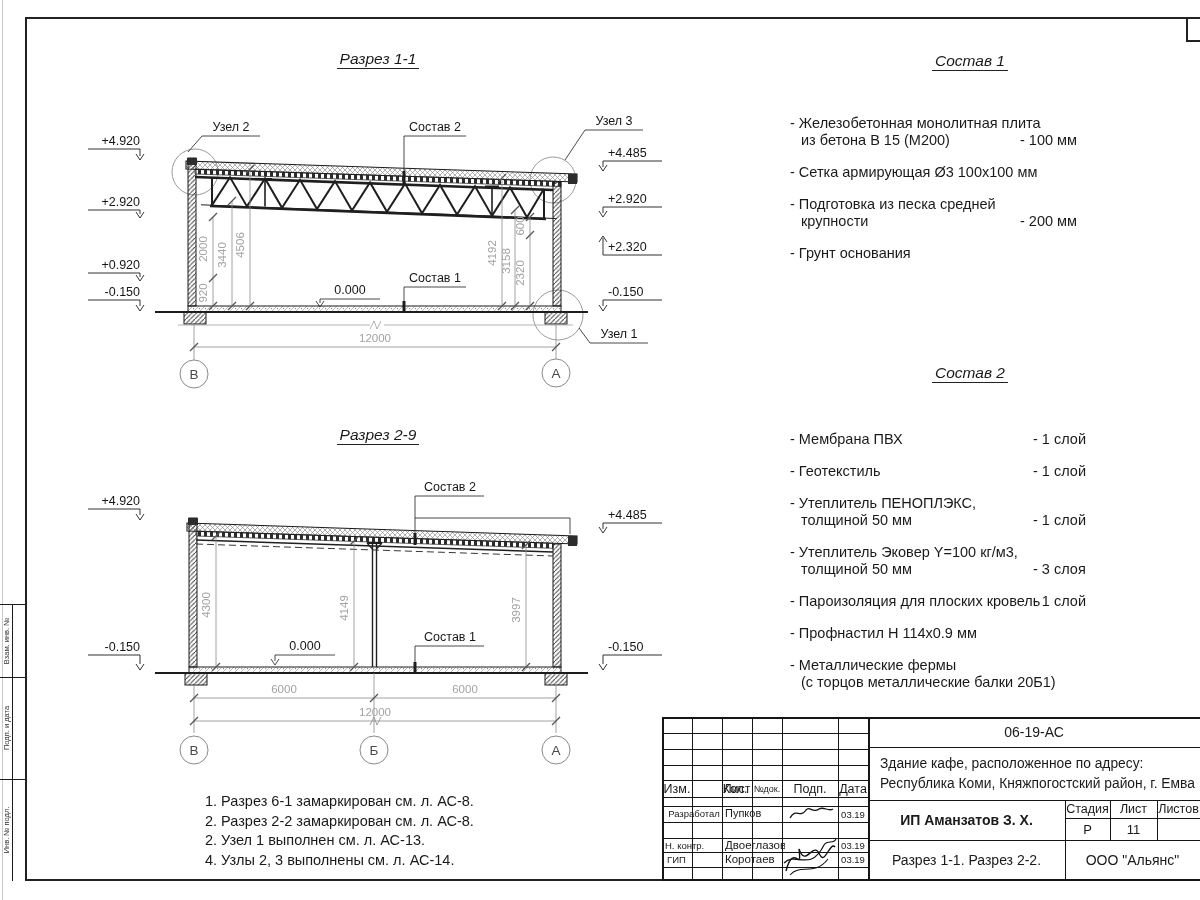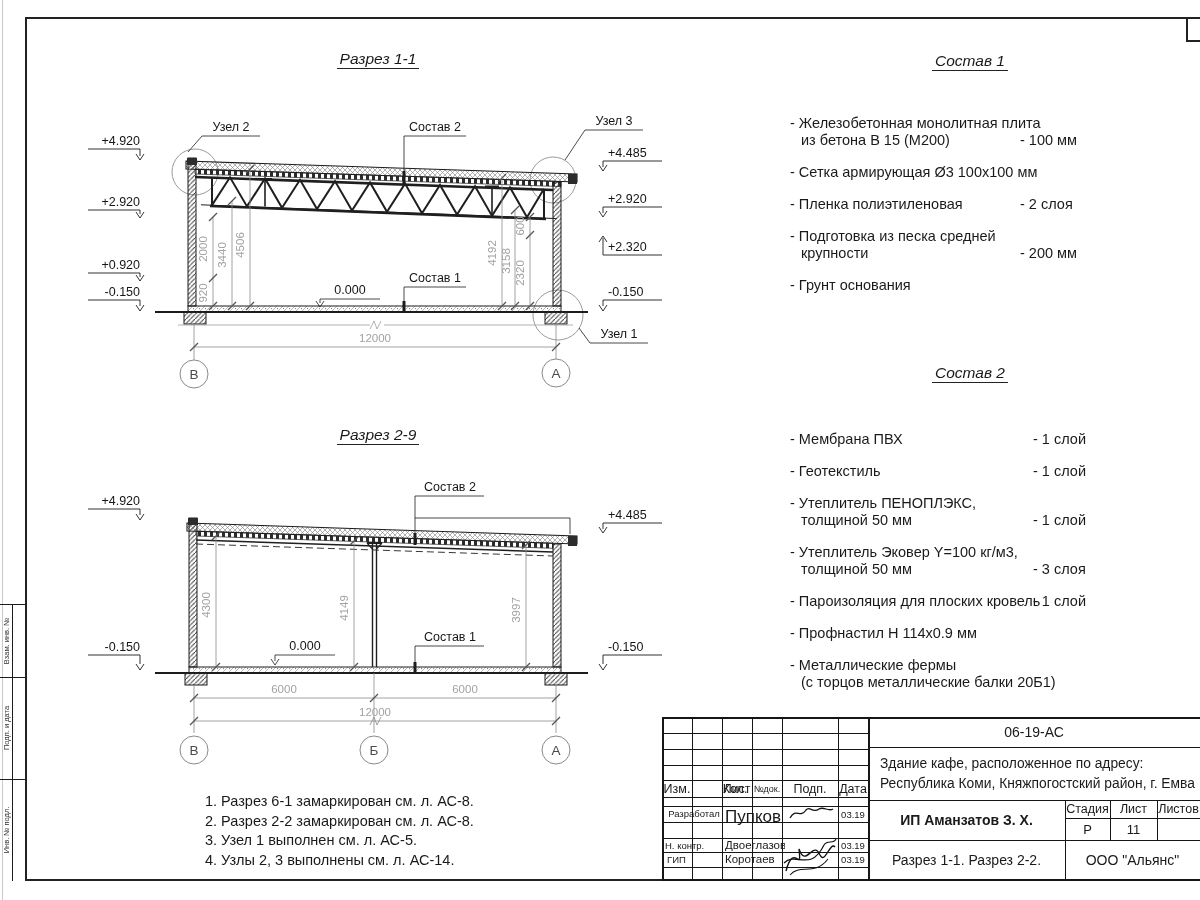--- a/index.html
+++ b/index.html
@@ -375,27 +375,20 @@
     </div>
     <div class="comp-row">
       <div class="nm">
           <div>- Сетка армирующая Ø3 100x100 мм</div>
           <div></div>
         </div>
       <div class="val"></div>
     </div>
     <div class="comp-row">
       <div class="nm">
-          <div>- Пленка полиэтиленовая</div>
-          <div></div>
-        </div>
-      <div class="val">-  2 слоя</div>
-    </div>
-    <div class="comp-row">
-      <div class="nm">
           <div>- Подготовка из песка средней</div>
           <div>крупности</div>
         </div>
       <div class="val">- 200 мм</div>
     </div>
     <div class="comp-row">
       <div class="nm">
           <div>- Грунт основания</div>
           <div></div>
         </div>
@@ -452,21 +445,21 @@
           <div>- Металлические фермы</div>
           <div>(с торцов металлические балки 20Б1)</div>
         </div>
       <div class="val"></div>
     </div>
   </div>
 
   <div class="notes">
     <div>1. Разрез 6-1 замаркирован см. л. АС-8.</div>
     <div>2. Разрез 2-2 замаркирован см. л. АС-8.</div>
-    <div>3. Узел 1 выполнен см. л. АС-5.</div>
+    <div>2. Узел 1 выполнен см. л. АС-13.</div>
     <div>4. Узлы 2, 3 выполнены см. л. АС-14.</div>
   </div>
 
   <div id="tb">
 
     <div class="tb-line" style="left:0;top:0;width:538px;height:2px;"></div>
     <div class="tb-line" style="left:0;top:162px;width:538px;height:2px;"></div>
     <div class="tb-line" style="left:0;top:0;width:2px;height:164px;"></div>
 
     <div class="tb-line" style="left:30px;top:0;width:1px;height:164px;"></div>
@@ -496,21 +489,21 @@
     <div class="tb-line" style="left:495px;top:83px;width:1px;height:40px;"></div>
 
     <div class="cell ctr" style="left:0;top:63px;width:30px;height:17px;font-size:12.5px;">Изм.</div>
     <div class="cell ctr" style="left:30px;top:63px;width:30px;height:17px;font-size:12.5px;margin-left:28px;">Кол.</div>
     <div class="cell ctr" style="left:60px;top:63px;width:30px;height:17px;font-size:12.5px;">Лист</div>
     <div class="cell ctr" style="left:90px;top:63px;width:30px;height:17px;font-size:9px;">№док.</div>
     <div class="cell ctr" style="left:120px;top:63px;width:56px;height:17px;font-size:12.5px;">Подп.</div>
     <div class="cell ctr" style="left:176px;top:63px;width:30px;height:17px;font-size:12.5px;">Дата</div>
 
     <div class="cell" style="left:3px;top:91px;width:58px;font-size:9.5px;text-align:center;">Разработал</div>
-    <div class="cell" style="left:63px;top:90px;width:56px;font-size:17px;">Пупков</div>
+    <div class="cell" style="left:63px;top:90px;width:56px;font-size:11px;">Пупков</div>
     <div class="cell ctr" style="left:176px;top:89px;width:30px;height:16px;font-size:9.5px;">03.19</div>
     <div class="cell" style="left:3px;top:123px;width:58px;font-size:9.5px;">Н. контр.</div>
     <div class="cell" style="left:63px;top:122px;width:60px;font-size:11.5px;">Двоеглазов</div>
     <div class="cell ctr" style="left:176px;top:121px;width:30px;height:14px;font-size:9.5px;">03.19</div>
     <div class="cell" style="left:5px;top:137px;width:62px;font-size:9.5px;">ГИП</div>
     <div class="cell" style="left:63px;top:136px;width:60px;font-size:11.5px;">Коротаев</div>
     <div class="cell ctr" style="left:176px;top:135px;width:30px;height:15px;font-size:9.5px;">03.19</div>
 
     <svg class="cell" style="left:124px;top:88px;" width="50" height="17" viewBox="0 0 50 17">
       <path d="M4,13 C10,2 14,14 20,5 C24,0 26,9 33,4 C38,1 42,7 47,4" stroke="#111" stroke-width="1.3" fill="none"></path>

